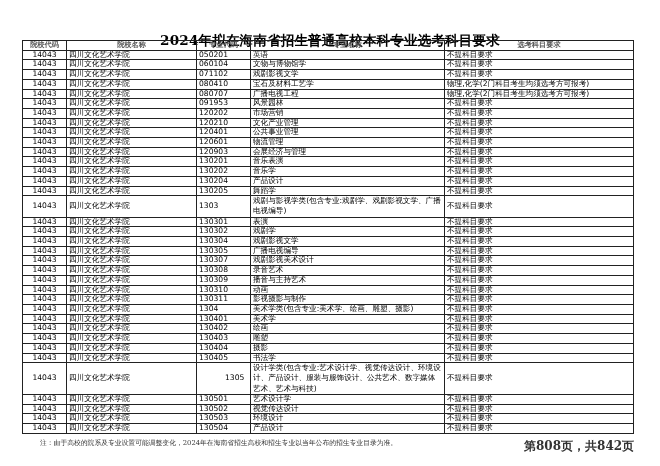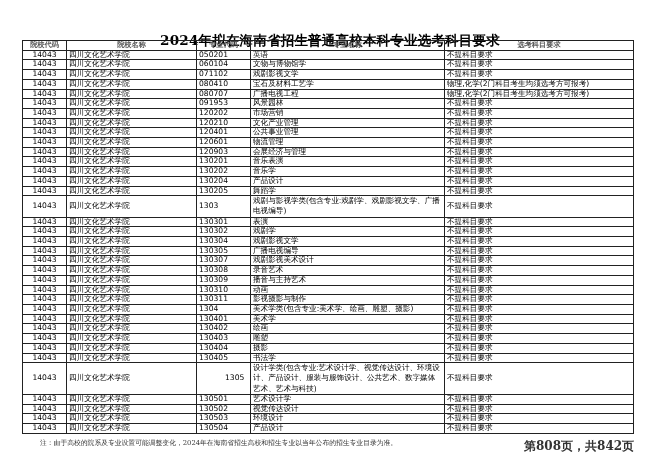--- a/index.html
+++ b/index.html
@@ -2,21 +2,21 @@
 <html><head>
 <meta charset="utf-8">
 <style>
   html, body { margin:0; padding:0; background:#ffffff; }
   body { width:660px; height:466px; position:relative; overflow:hidden; font-family:"DejaVu Sans", sans-serif; color:#000; }
   .title { position:absolute; top:32px; left:0; width:660px; text-align:center; font-family:"DejaVu Serif", serif; font-weight:bold; font-size:13.5px; letter-spacing:0.2px; }
   table.grid { position:absolute; top:40px; left:22px; width:611px; border-collapse:collapse; table-layout:fixed; border:1.2px solid #000; }
   table.grid th, table.grid td { border:1px solid #222; padding:0 2px; font-size:7.6px; line-height:8.7px; height:8.7px; white-space:nowrap; overflow:hidden; vertical-align:middle; }
   table.grid th { font-family:"DejaVu Serif", serif; font-weight:bold; color:#555; text-align:center; font-size:7.2px; }
   table.grid td.code { text-align:center; }
-  table.grid td.wrap { white-space:normal; line-height:10.2px;font-family:Liberation Serif, serif; }
+  table.grid td.wrap { white-space:normal; line-height:10.2px; }
   .footer-note { position:absolute; top:438px; left:40px; font-family:"DejaVu Serif", serif; font-size:6.8px; color:#333; }
   .footer-page { position:absolute; top:438px; left:524px; font-family:"DejaVu Serif", serif; font-size:12px; color:#333;font-weight:bold; }
 </style>
 </head>
 <body>
 
 <div class="title">2024年拟在海南省招生普通高校本科专业选考科目要求</div>
 
 <table class="grid">
   <colgroup>

